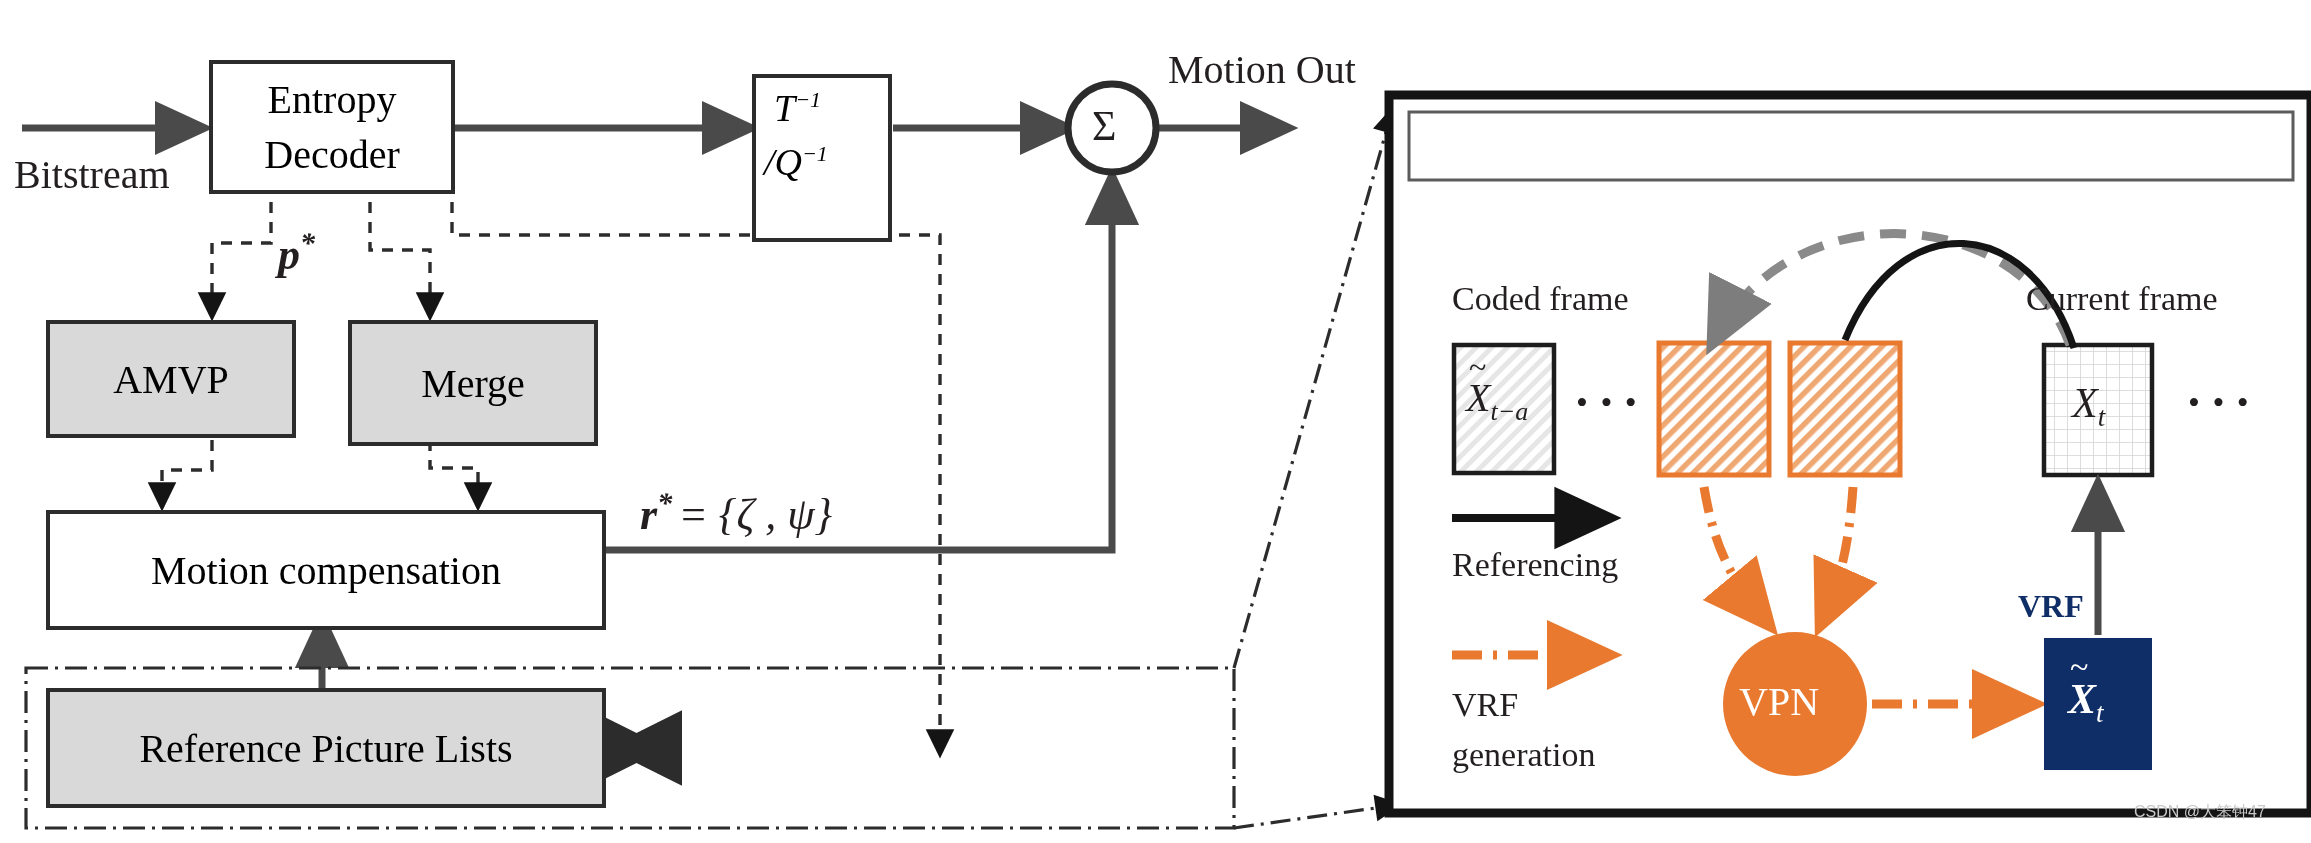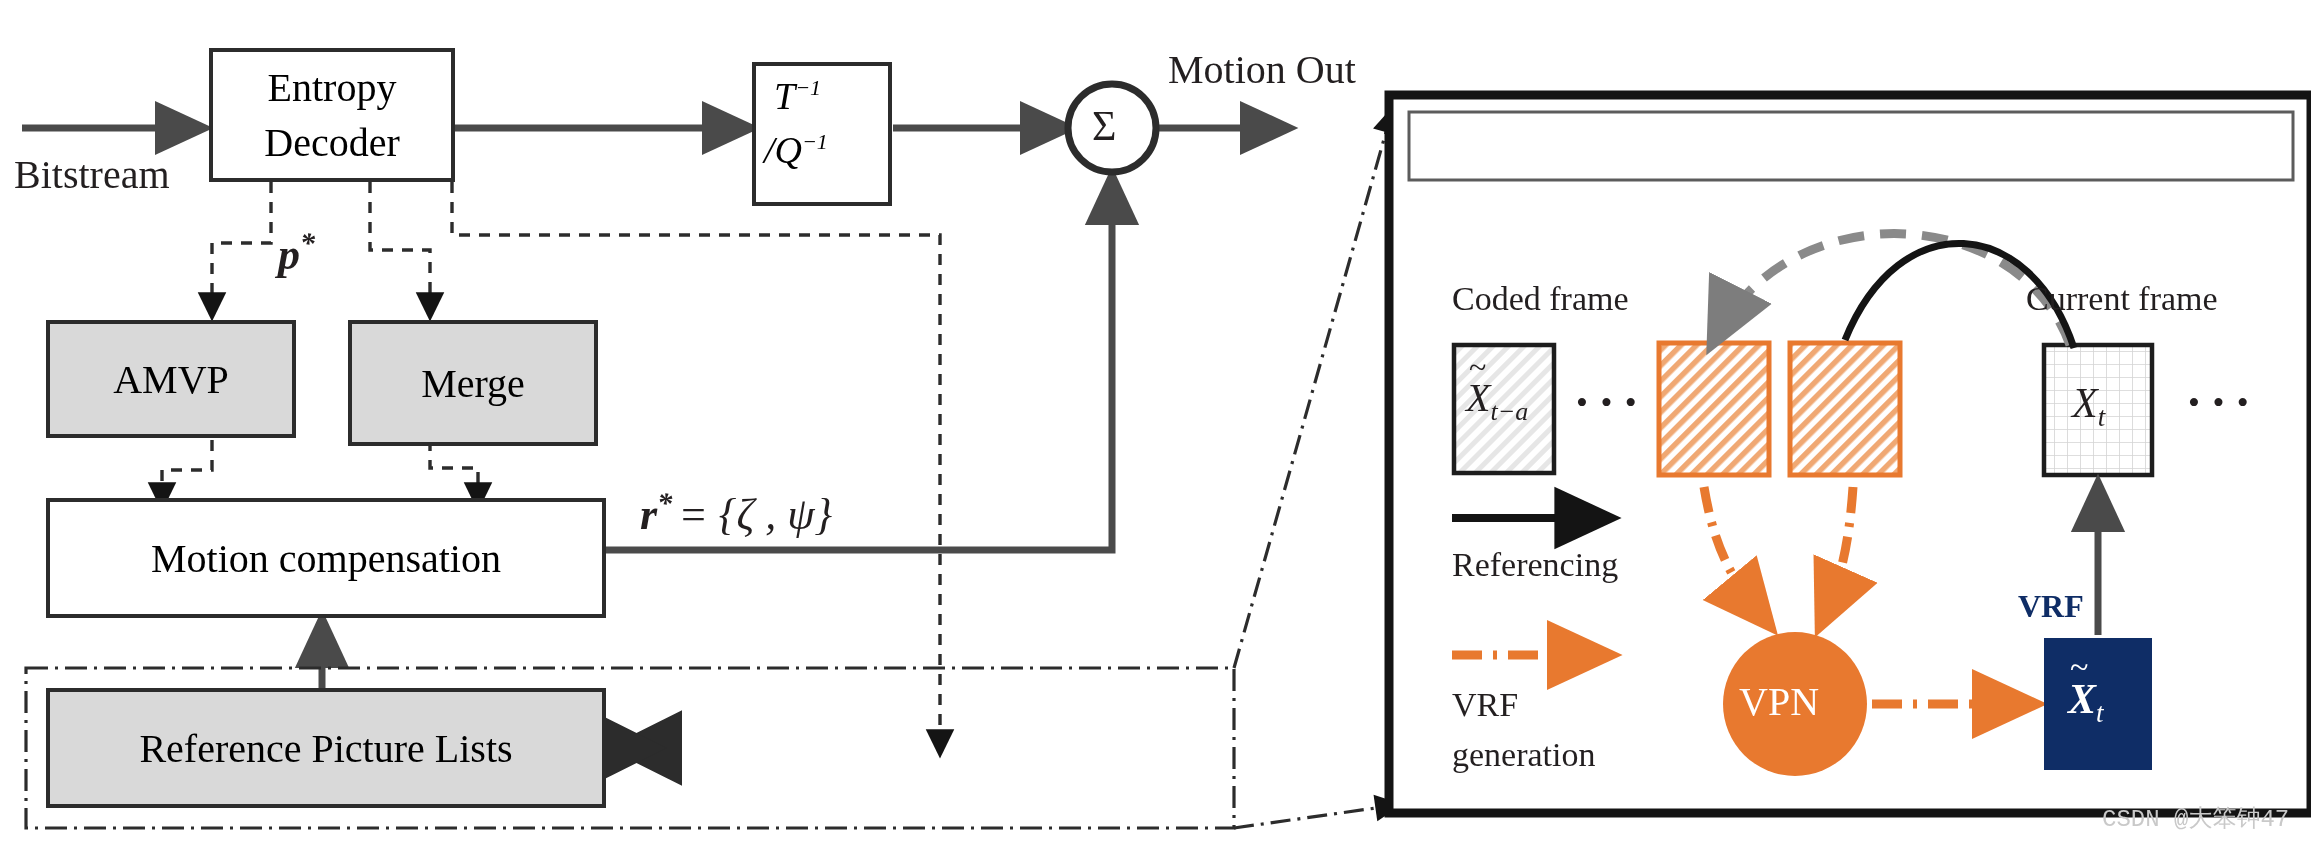--- a/index.html
+++ b/index.html
@@ -3,23 +3,23 @@
 <meta charset="utf-8">
 <style>
   html,body{margin:0;padding:0;background:#ffffff;}
   body{width:2311px;height:843px;font-family:"Liberation Serif",serif;overflow:hidden;}
   #stage{position:relative;width:2311px;height:843px;background:#fff;}
   svg{position:absolute;left:0;top:0;width:2311px;height:843px;overflow:visible;}
   .lbl{position:absolute;color:#231f20;white-space:nowrap;line-height:1;}
   .math{font-family:"Liberation Serif",serif;font-style:italic;}
   .bi{font-family:"Liberation Serif",serif;font-style:italic;font-weight:bold;}
   .ctr{display:flex;align-items:center;justify-content:center;text-align:center;}
-  .box-white{position:absolute;background:#fff;border:4px solid #2c2c2c;box-sizing:border-box;}
+  .box-white{position:absolute;background:#fff;border:4px solid #2c2c2c;box-sizing:border-box;margin-top:12px;}
   .box-gray{position:absolute;background:#d9d9d9;border:4px solid #2c2c2c;box-sizing:border-box;}
-  .wm{position:absolute;color:#c9c9c9;font-size:24px;font-family:Liberation Mono, monospace;}
+  .wm{position:absolute;color:#c9c9c9;font-size:16px;font-family:Liberation Sans, sans-serif;margin-left:32px;}
 </style>
 </head>
 <body>
 
 <div id="stage">
 
   <svg viewBox="0 0 2311 843">
     <defs>
       <marker id="ah" markerWidth="9" markerHeight="9" refX="7.2" refY="4.5" orient="auto">
         <path d="M0,0.6 L8.4,4.5 L0,8.4 Z" fill="#4a4a4a"></path>
@@ -110,21 +110,21 @@
 
     <line x1="1452" y1="518" x2="1612" y2="518" stroke="#141414" stroke-width="8" marker-end="url(#ahk)"></line>
     <line x1="1452" y1="655" x2="1610" y2="655" stroke="#E8792F" stroke-width="9" stroke-dasharray="30,11,4,11" marker-end="url(#aho)"></line>
   </svg>
 
   <div class="box-white ctr" style="left:209px;top:48px;width:246px;height:134px;flex-direction:column;font-size:40px;">
     <span>Entropy</span>
     <span style="margin-top:8px;">Decoder</span>
   </div>
 
-  <div class="box-white" style="left:752px;top:62px;width:140px;height:144px;">
+  <div class="box-white" style="left:752px;top:62px;width:140px;height:168px;">
     <div class="math" style="position:absolute;left:18px;top:8px;font-size:38px;">
       <span>T</span><sup style="font-size:22px;">−1</sup>
     </div>
     <div class="math" style="position:absolute;left:8px;top:62px;font-size:38px;">
       <span>/Q</span><sup style="font-size:22px;">−1</sup>
     </div>
   </div>
 
   <div class="lbl" style="left:1092px;top:105px;font-size:42px;">Σ</div>
 

